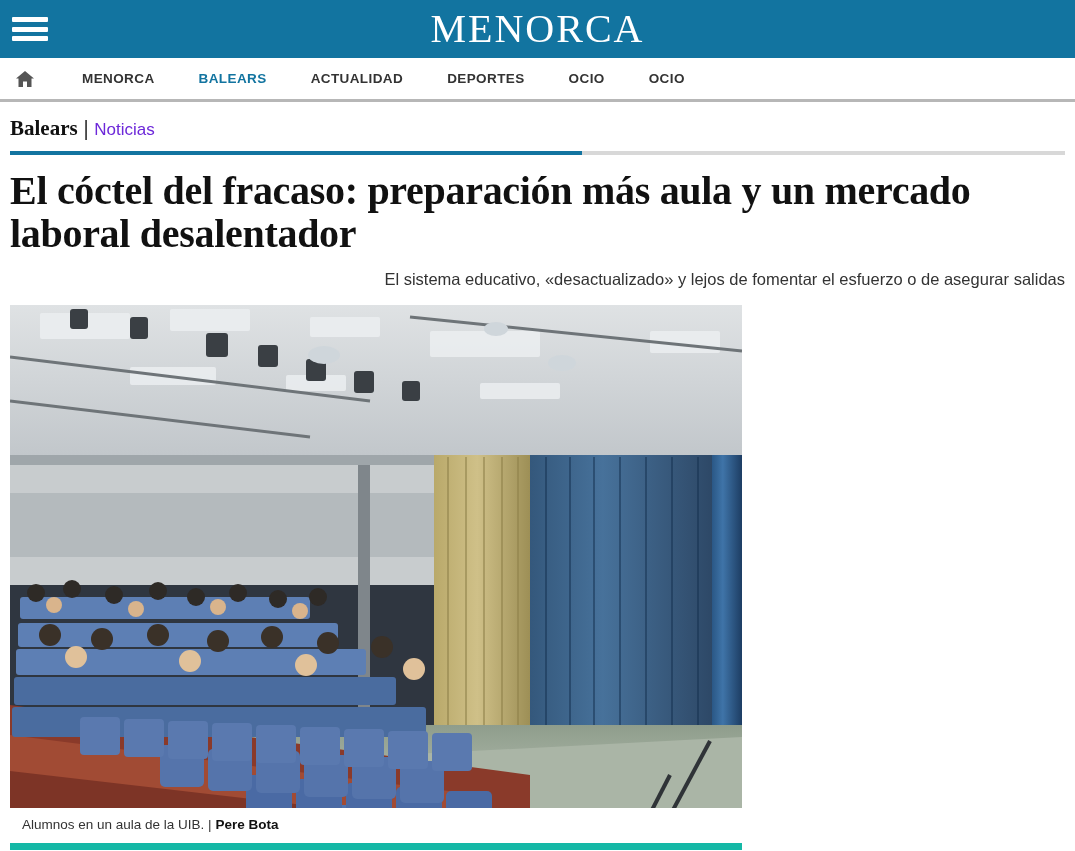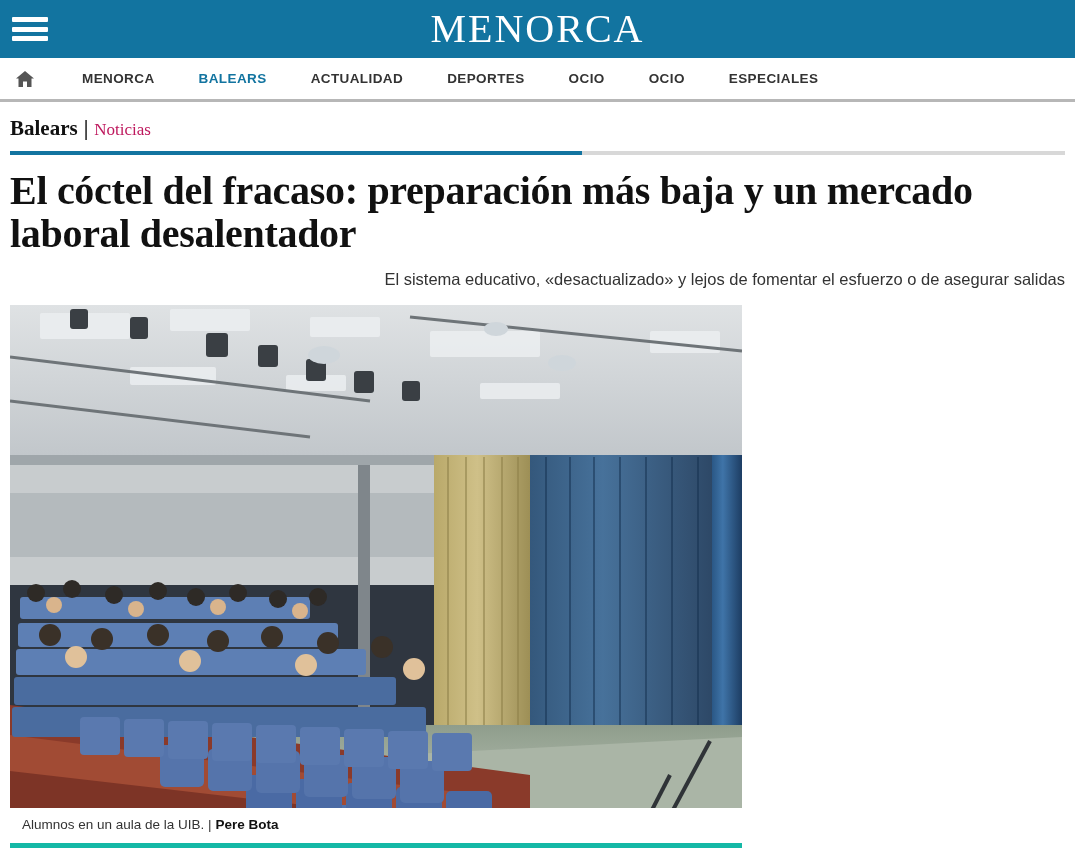--- a/index.html
+++ b/index.html
@@ -95,23 +95,23 @@
     font-weight: bold;
     color: #111111;
   }
   .crumb-sep {
     font-family: "Liberation Serif", serif;
     font-size: 21px;
     font-weight: bold;
     color: #111111;
   }
   .crumb-sub {
-    font-family: Liberation Serif, serif;
+    font-family: Liberation Sans, sans-serif;
     font-size: 17px;
-    color: #be185d;
+    color: #6d28d9;
   }
 
   .rule-wrap {
     margin: 10px 10px 0 10px;
     height: 4px;
     background: #d8d8d8;
     position: relative;
     width: 1055px;
   }
   .rule-wrap .accent {
@@ -149,21 +149,21 @@
   }
   .photo {
     width: 732px;
     height: 503px;
     position: relative;
     overflow: hidden;
     background: #2f3640;
   }
   .photo svg { display: block; }
   .caption {
-    border-bottom: 5px solid #14b8a6;
+    border-bottom: 7px solid #14b8a6;
     padding: 9px 12px 11px 12px;
     font-size: 13.5px;
     color: #333333;
   }
   .caption .credit { font-weight: bold; color: #111111; }
 </style>
 </head>
 <body>
 
 <div class="masthead">
@@ -180,34 +180,33 @@
     <svg width="18" height="16" viewBox="0 0 18 16" aria-hidden="true">
       <path d="M9 0 L18 7.5 L15.5 7.5 L15.5 16 L11 16 L11 10.5 L7 10.5 L7 16 L2.5 16 L2.5 7.5 L0 7.5 Z" fill="#555555"></path>
     </svg>
   </div>
   <div class="nav-item">MENORCA</div>
   <div class="nav-item active">BALEARS</div>
   <div class="nav-item">ACTUALIDAD</div>
   <div class="nav-item">DEPORTES</div>
   <div class="nav-item">OCIO</div>
   <div class="nav-item">OCIO</div>
-  <div class="nav-item">ESPECIALES</div>
 </nav>
 
 <div class="crumbs">
   <span class="crumb-main">Balears</span>
   <span class="crumb-sep">|</span>
   <span class="crumb-sub">Noticias</span>
 </div>
 
 <div class="rule-wrap">
   <div class="accent"></div>
 </div>
 
-<h1 class="headline">El cóctel del fracaso: preparación más baja y un mercado laboral desalentador</h1>
+<h1 class="headline">El cóctel del fracaso: preparación más aula y un mercado laboral desalentador</h1>
 <p class="subhead">El sistema educativo, «desactualizado» y lejos de fomentar el esfuerzo o de asegurar salidas</p>
 
 <div class="figure">
   <div class="photo">
     <svg width="732" height="503" viewBox="0 0 732 503" aria-hidden="true">
       <defs>
         <linearGradient id="ceil" x1="0" y1="0" x2="0" y2="1">
           <stop offset="0%" stop-color="#dfe2e4"></stop>
           <stop offset="100%" stop-color="#c2c7cb"></stop>
         </linearGradient>

